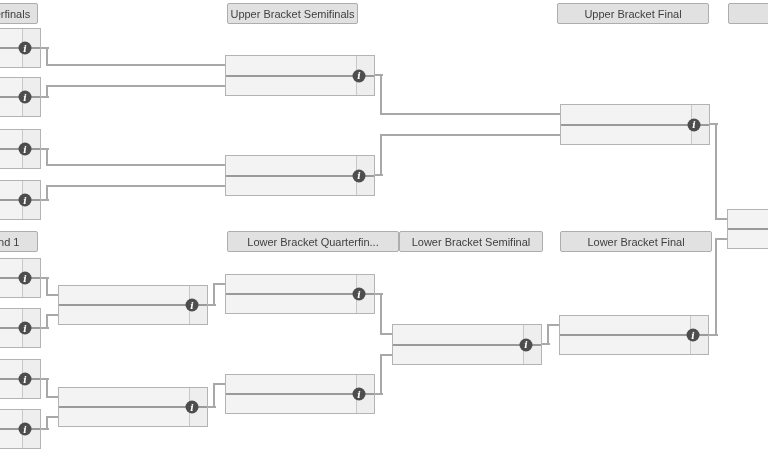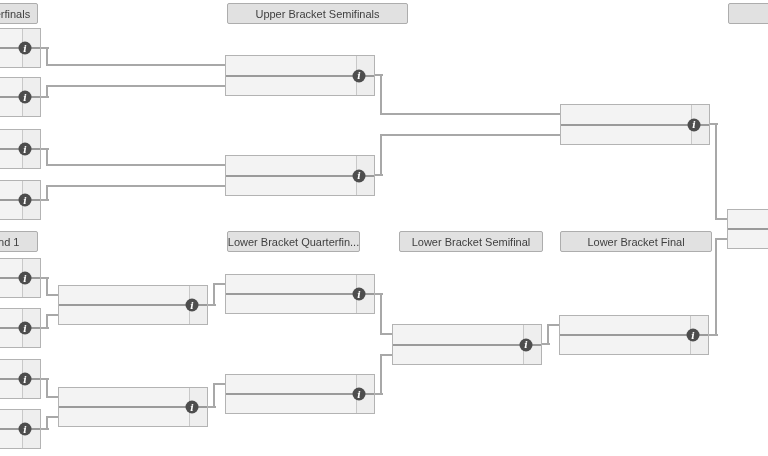--- a/index.html
+++ b/index.html
@@ -53,31 +53,34 @@
   }
   .line{position:absolute;background:var(--connector);z-index:1;}
 </style>
 </head>
 <body>
 
 <div class="stage" id="stage">
   <div class="hdr" style="left:-114px;top:3px;width:152px">
       <span>Upper Bracket Quarterfinals</span>
     </div>
-  <div class="hdr" style="left:227px;top:3px;width:181px">
+  <div class="hdr" style="left:227px;top:3px;width:131px">
       <span>Upper Bracket Semifinals</span>
+    </div>
+  <div class="hdr" style="left:557px;top:3px;width:152px">
+      <span>Upper Bracket Final</span>
     </div>
   <div class="hdr" style="left:728px;top:3px;width:152px">
       <span></span>
     </div>
 
   <div class="hdr" style="left:-114px;top:231px;width:152px">
       <span>Lower Bracket Round 1</span>
     </div>
-  <div class="hdr" style="left:227px;top:231px;width:133px">
+  <div class="hdr" style="left:227px;top:231px;width:172px">
       <span>Lower Bracket Quarterfin...</span>
     </div>
   <div class="hdr" style="left:399px;top:231px;width:144px">
       <span>Lower Bracket Semifinal</span>
     </div>
   <div class="hdr" style="left:560px;top:231px;width:152px">
       <span>Lower Bracket Final</span>
     </div>
 <div class="line" style="left: 41px; top: 47px; width: 8px; height: 2px;"></div>
     <div class="line" style="left: 46px; top: 47px; width: 2px; height: 19px;"></div>

